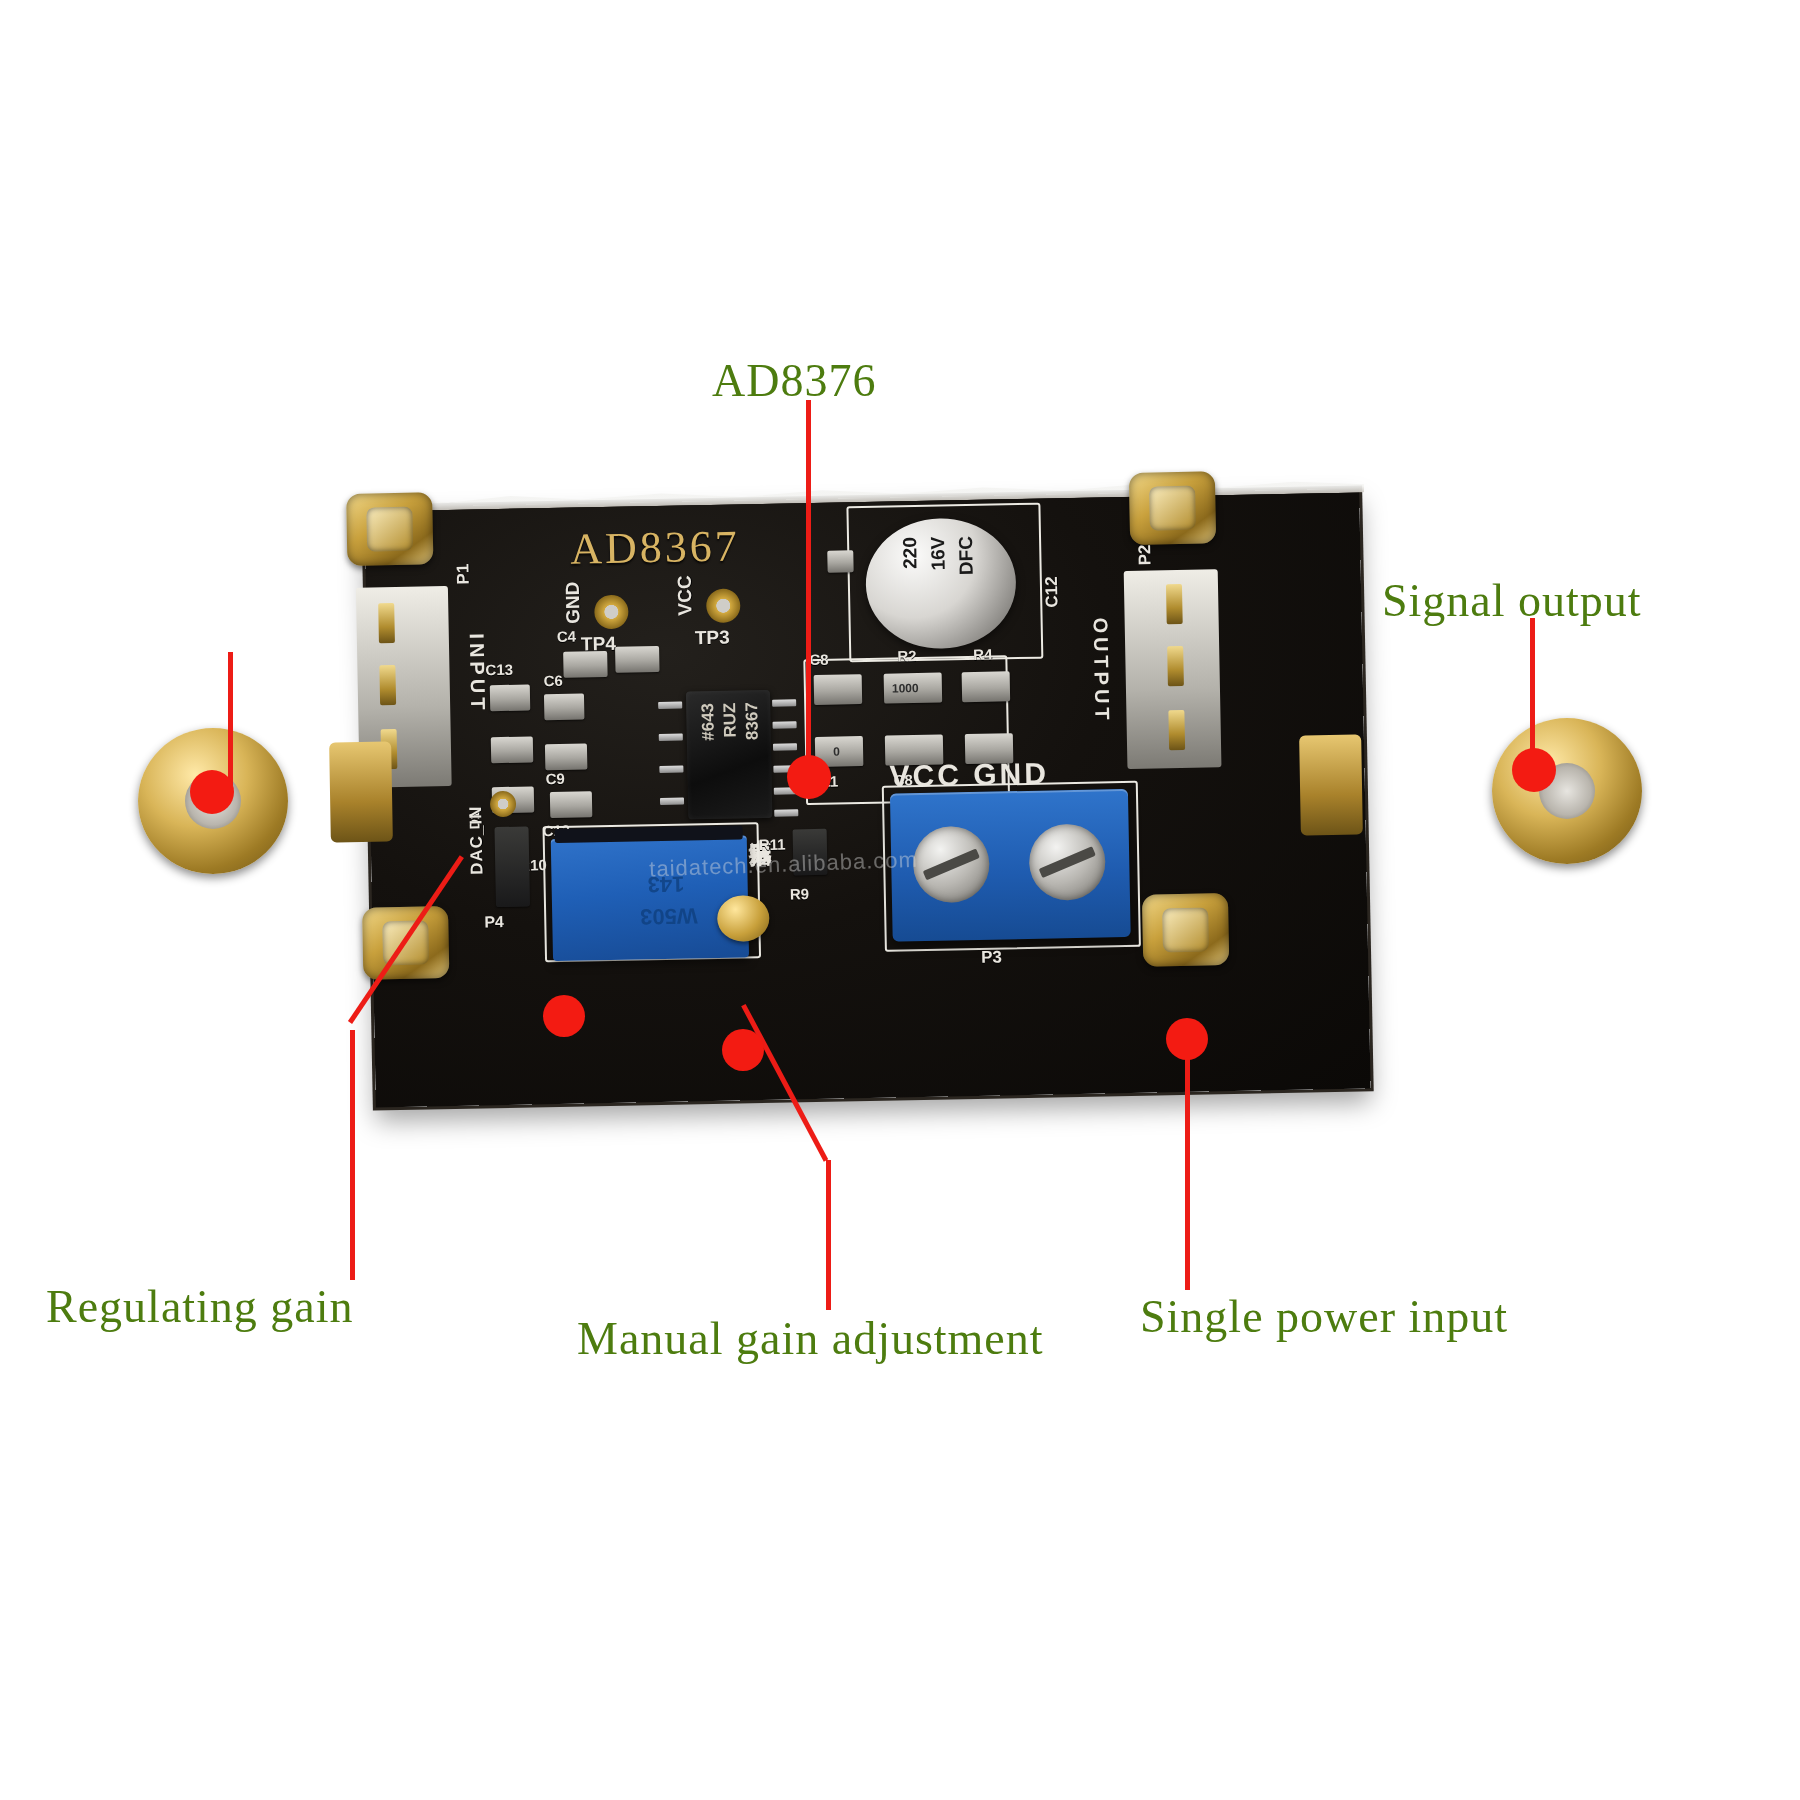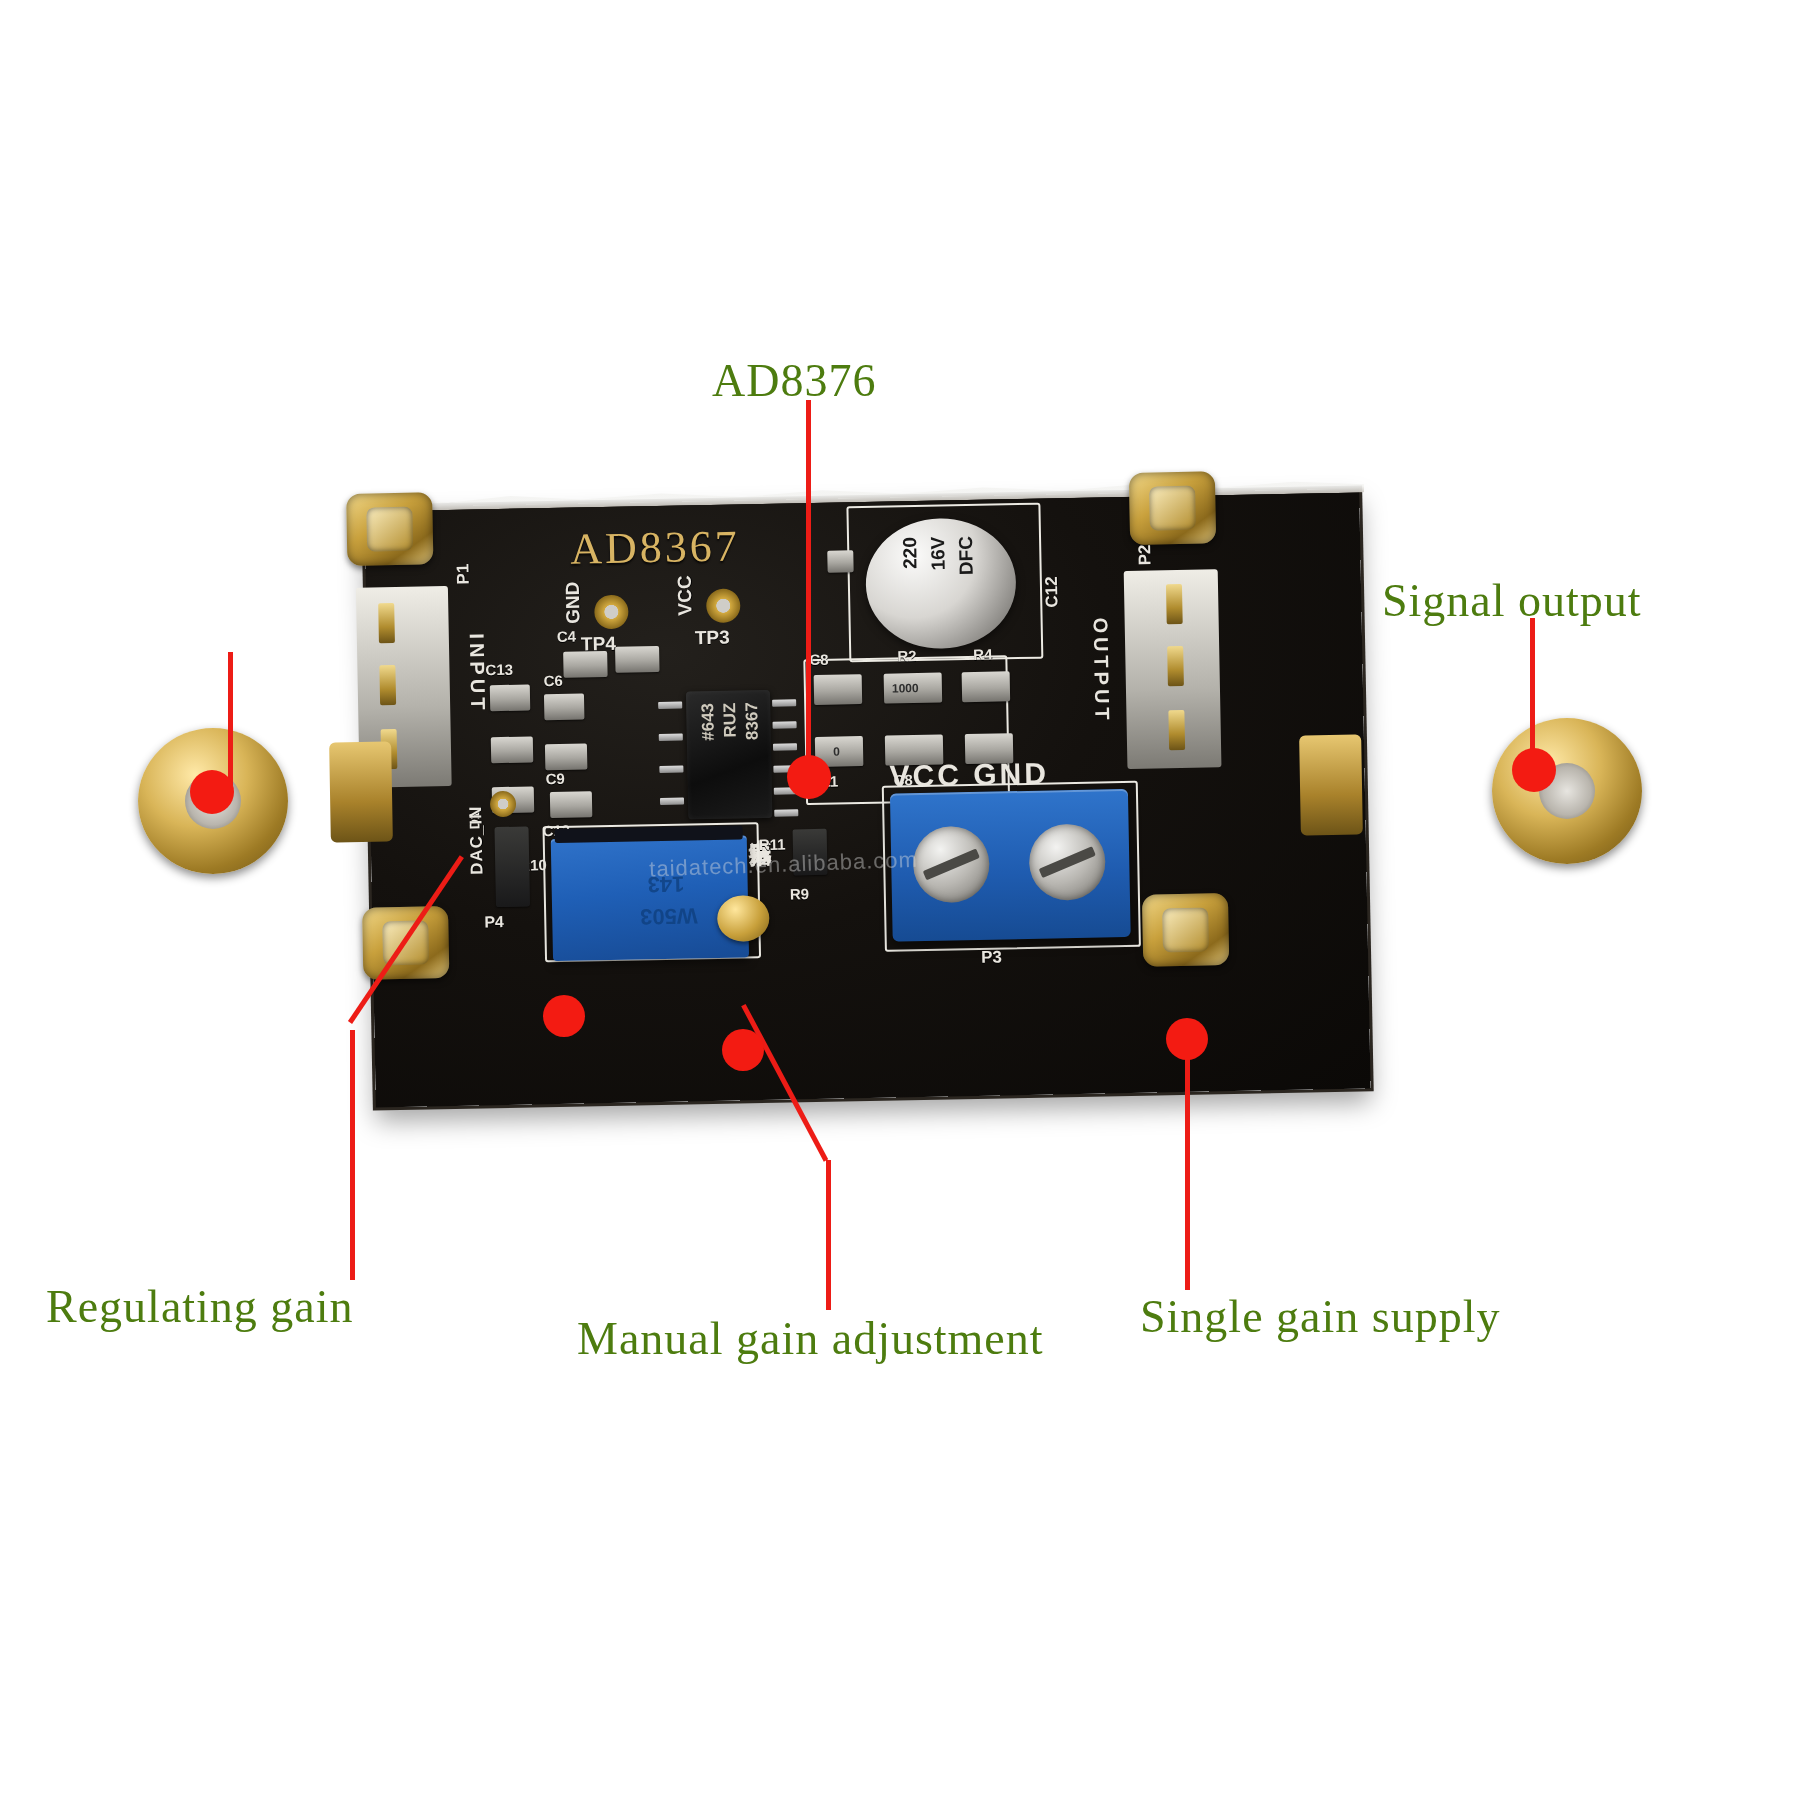--- a/index.html
+++ b/index.html
@@ -248,17 +248,17 @@
   <div class="anno anno-l" style="left:46px;top:1278px;">Regulating gain</div>
   <div class="leader" style="left:350px;top:1030px;width:5px;height:250px;"></div>
   <div class="leader" style="left:350px;top:1020px;width:200px;height:5px;transform:rotate(-56deg);transform-origin:left center;"></div>
   <div class="dot" style="left:543px;top:995px;width:42px;height:42px;"></div>
 
   <div class="anno anno-l" style="left:530px;top:1310px;margin-left:47px;">Manual gain adjustment</div>
   <div class="leader" style="left:826px;top:1160px;width:5px;height:150px;"></div>
   <div class="leader" style="left:826px;top:1158px;width:176px;height:5px;transform:rotate(-118deg);transform-origin:left center;"></div>
   <div class="dot" style="left:722px;top:1029px;width:42px;height:42px;"></div>
 
-  <div class="anno anno-l" style="left:1140px;top:1288px;">Single gain supply</div>
+  <div class="anno anno-l" style="left:1140px;top:1288px;">Single power input</div>
   <div class="leader" style="left:1185px;top:1045px;width:5px;height:245px;"></div>
   <div class="dot" style="left:1166px;top:1018px;width:42px;height:42px;"></div>
 
 </div>
 
 </body></html>

